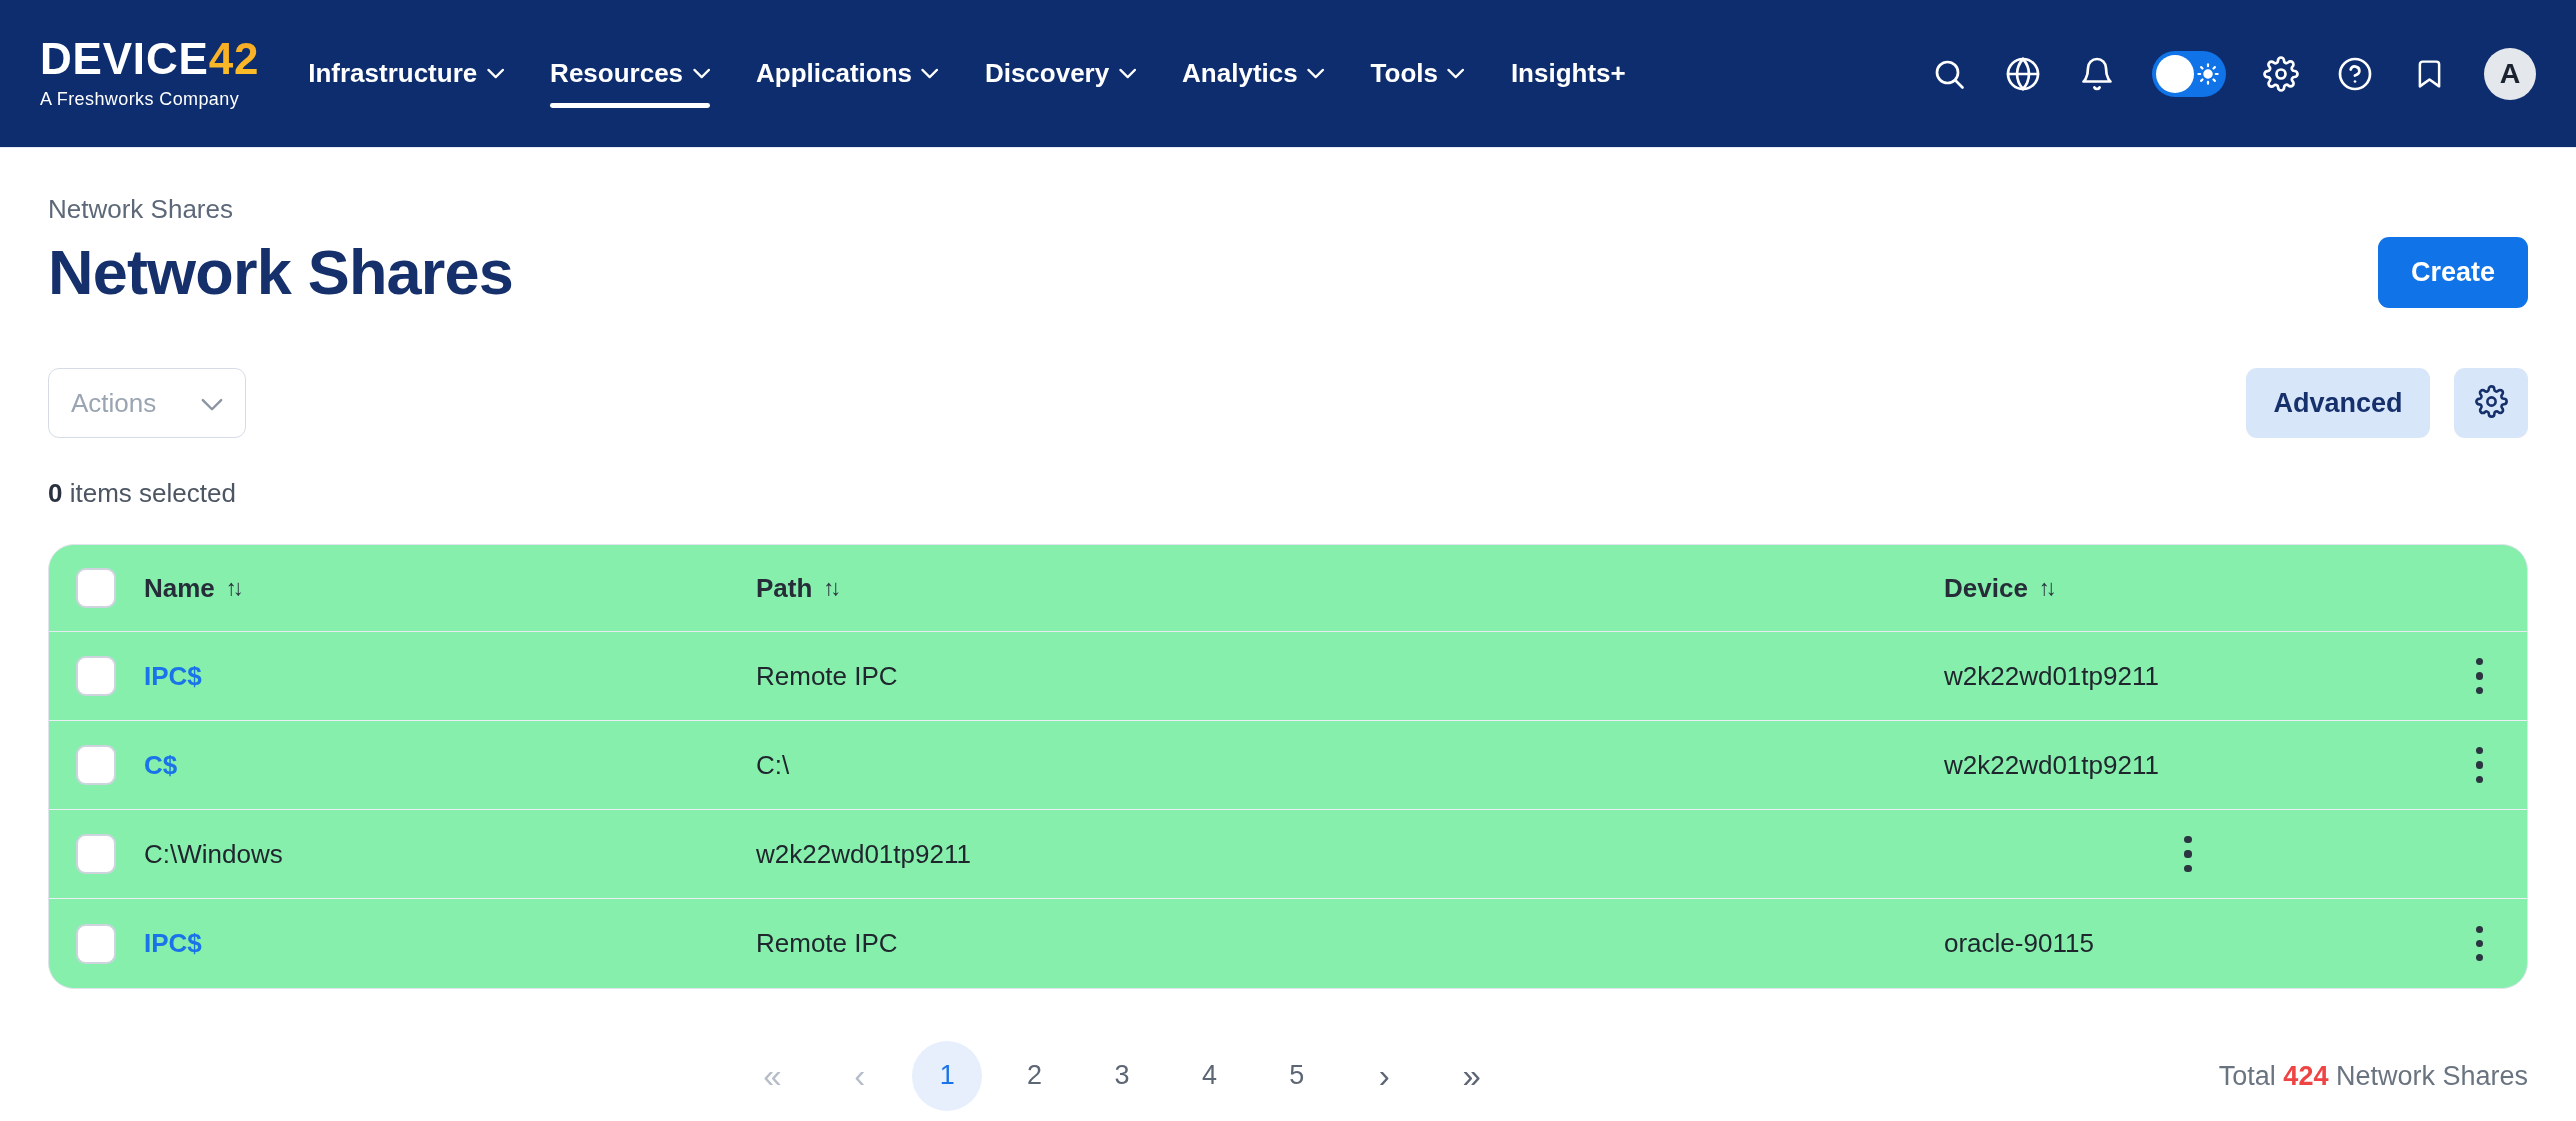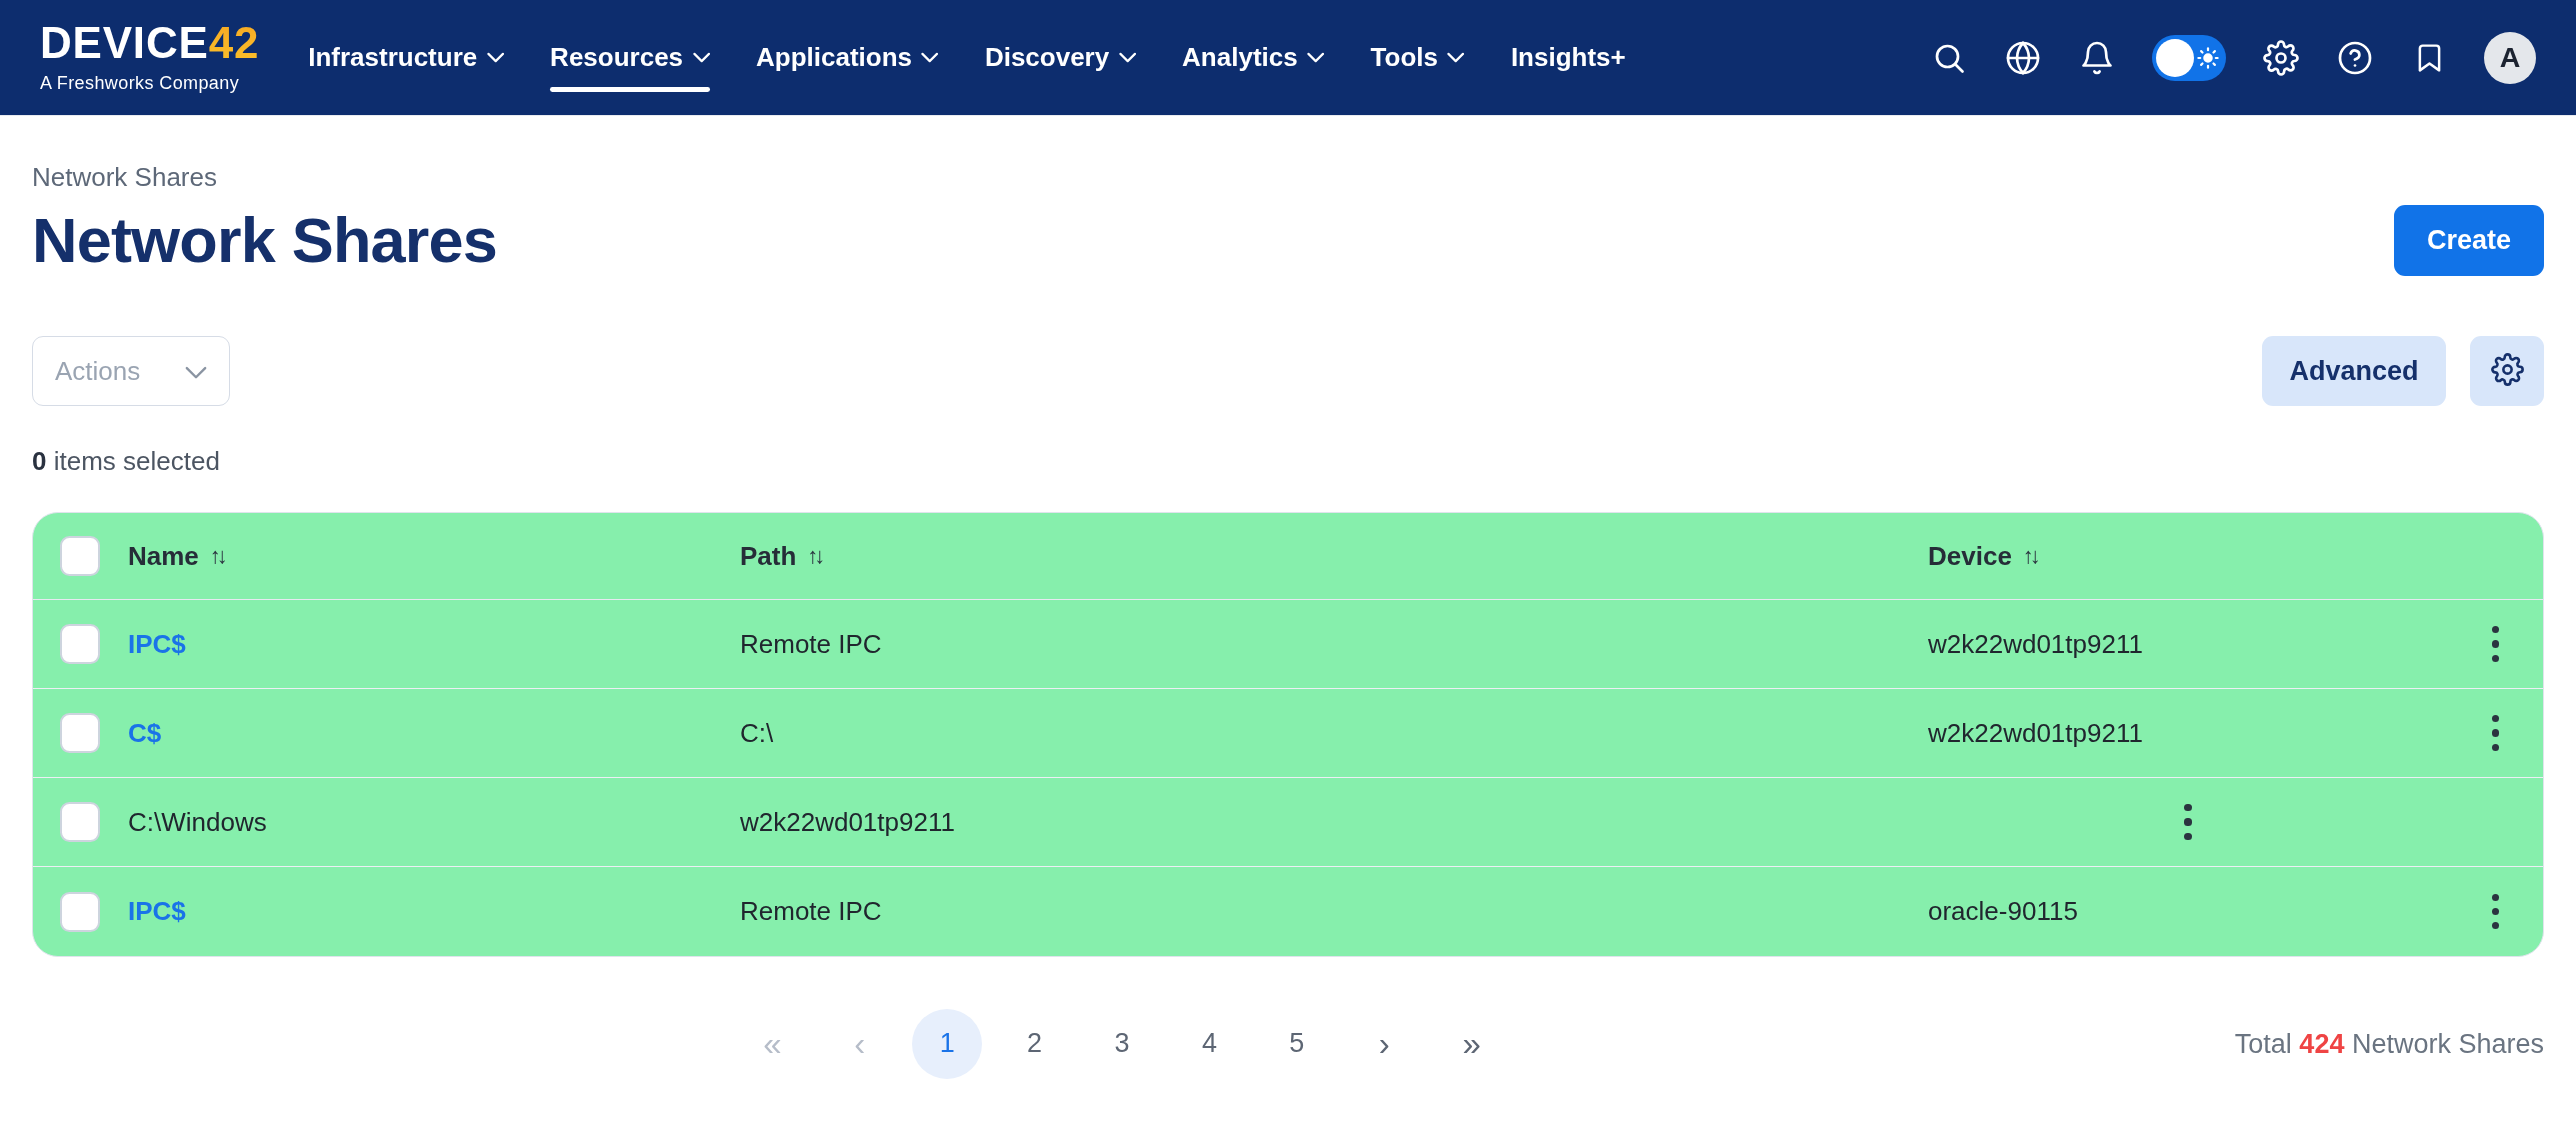--- a/index.html
+++ b/index.html
@@ -1,37 +1,37 @@
 <!DOCTYPE html>
 <html style="font-size:12.7px"><head>
 <meta charset="utf-8">
 <style>
   * { margin:0; padding:0; box-sizing:border-box; }
   html,body { width:2576px; height:1122px; background:#ffffff; font-family:"Liberation Sans", sans-serif; overflow:hidden; }
 
   
-  .navbar { height:116px; background:#0d2d6e; display:flex; align-items:center; padding:0 40px; border-bottom:1.6px solid #e7eaf0; }
+  .navbar { height:148px; background:#0d2d6e; display:flex; align-items:center; padding:0 40px; border-bottom:1.6px solid #e7eaf0; }
   .logo-block { display:flex; flex-direction:column; margin-right:49px; }
   .logo-line { font-size:44px; font-weight:800; letter-spacing:0.8px; color:#ffffff; line-height:1; }
   .logo-accent { background:linear-gradient(180deg,#f7a823,#fbc12b); -webkit-background-clip:text; background-clip:text; color:transparent; }
   .tagline { font-size:18px; color:#ffffff; margin-top:8px; letter-spacing:0.4px; }
   .nav-items { display:flex; align-items:center; gap:46px; }
   .nav-item { position:relative; display:flex; align-items:center; gap:9.5px; color:#ffffff; font-size:26px; font-weight:600; cursor:pointer; padding:12.7px 0; }
   .nav-item.active::after { content:""; position:absolute; left:0; right:0; bottom:-6.3px; height:4.7px; background:#ffffff; border-radius:2.4px; }
   .nav-chevron svg { display:block; }
   .nav-right { margin-left:auto; display:flex; align-items:center; gap:36px; }
   .nav-icon { width:38px; height:38px; display:flex; align-items:center; justify-content:center; cursor:pointer; }
   .nav-icon svg { display:block; }
   .toggle { width:74px; height:46px; border-radius:23px; background:#1173e8; position:relative; cursor:pointer; display:flex; align-items:center; }
   .toggle-knob { position:absolute; left:4px; top:4px; width:38px; height:38px; border-radius:50%; background:#ffffff; }
   .toggle-sun { position:absolute; right:7.1px; top:12px; }
   .avatar { width:52px; height:52px; border-radius:50%; background:#e4e7eb; display:flex; align-items:center; justify-content:center; font-size:28.5px; font-weight:600; color:#1c2330; cursor:pointer; }
 
   
-  .content { padding:0 32px; }
+  .content { padding:0 48px; }
   .breadcrumb { margin-top:46px; font-size:26px; color:#5d6878; }
   .title-row { margin-top:11px; display:flex; align-items:center; justify-content:space-between; }
   .page-title { font-size:63px; font-weight:800; color:#15306b; letter-spacing:-0.8px; }
   .create-btn { width:150px; height:71px; background:#1173e8; border:none; border-radius:11px; color:#ffffff; font-size:27px; font-weight:600; font-family:inherit; cursor:pointer; }
 
   
   .toolbar { margin-top:60px; display:flex; align-items:center; gap:32px; }
   .search-box { width:465px; height:70px; border:1.6px solid #d6dce6; border-radius:11px; display:flex; align-items:center; padding:0 19px; gap:14.2px; background:#fff; }
   .search-box input { border:none; outline:none; flex:1; font-size:26px; color:#333b46; font-family:inherit; min-width:0; background:transparent; }
   .search-box input::placeholder { color:#4f5a68; opacity:1; }

